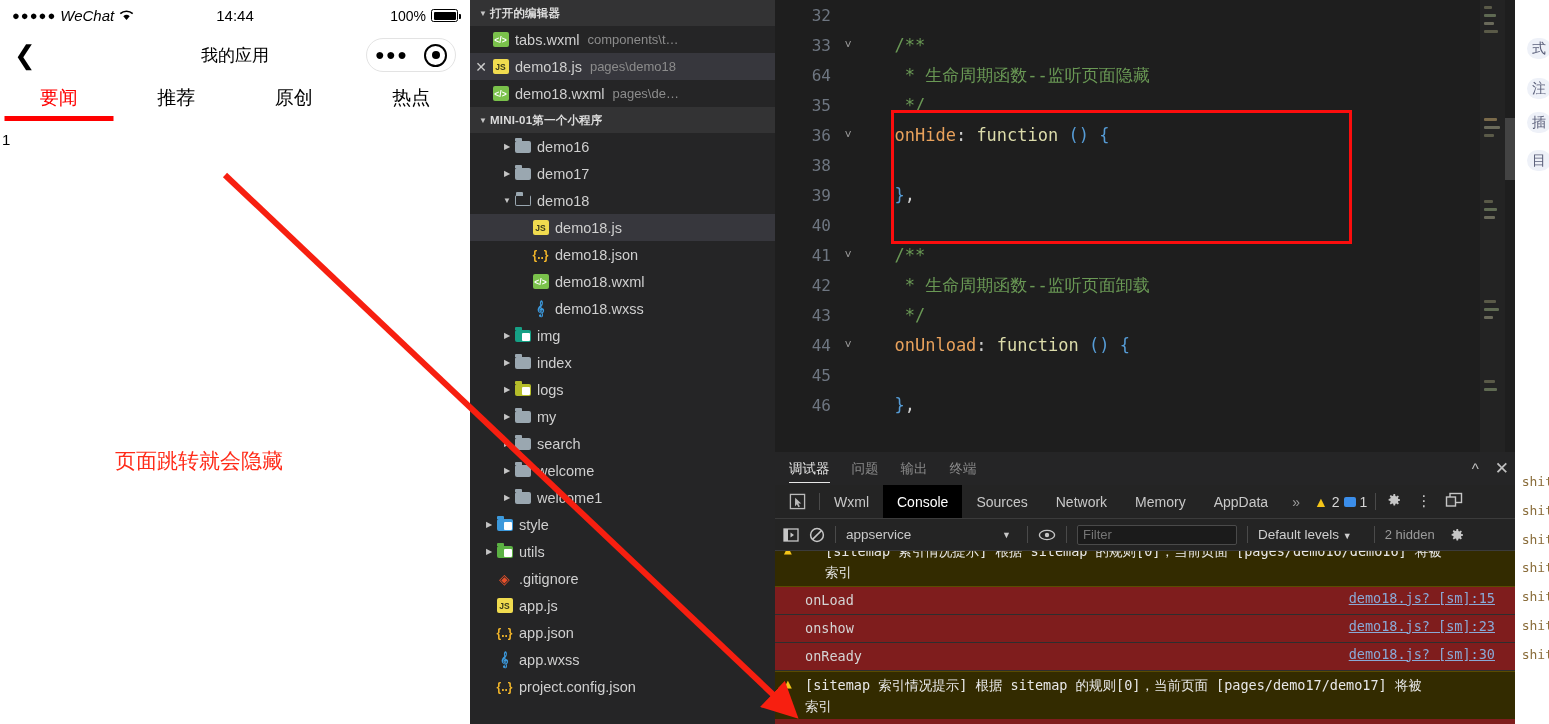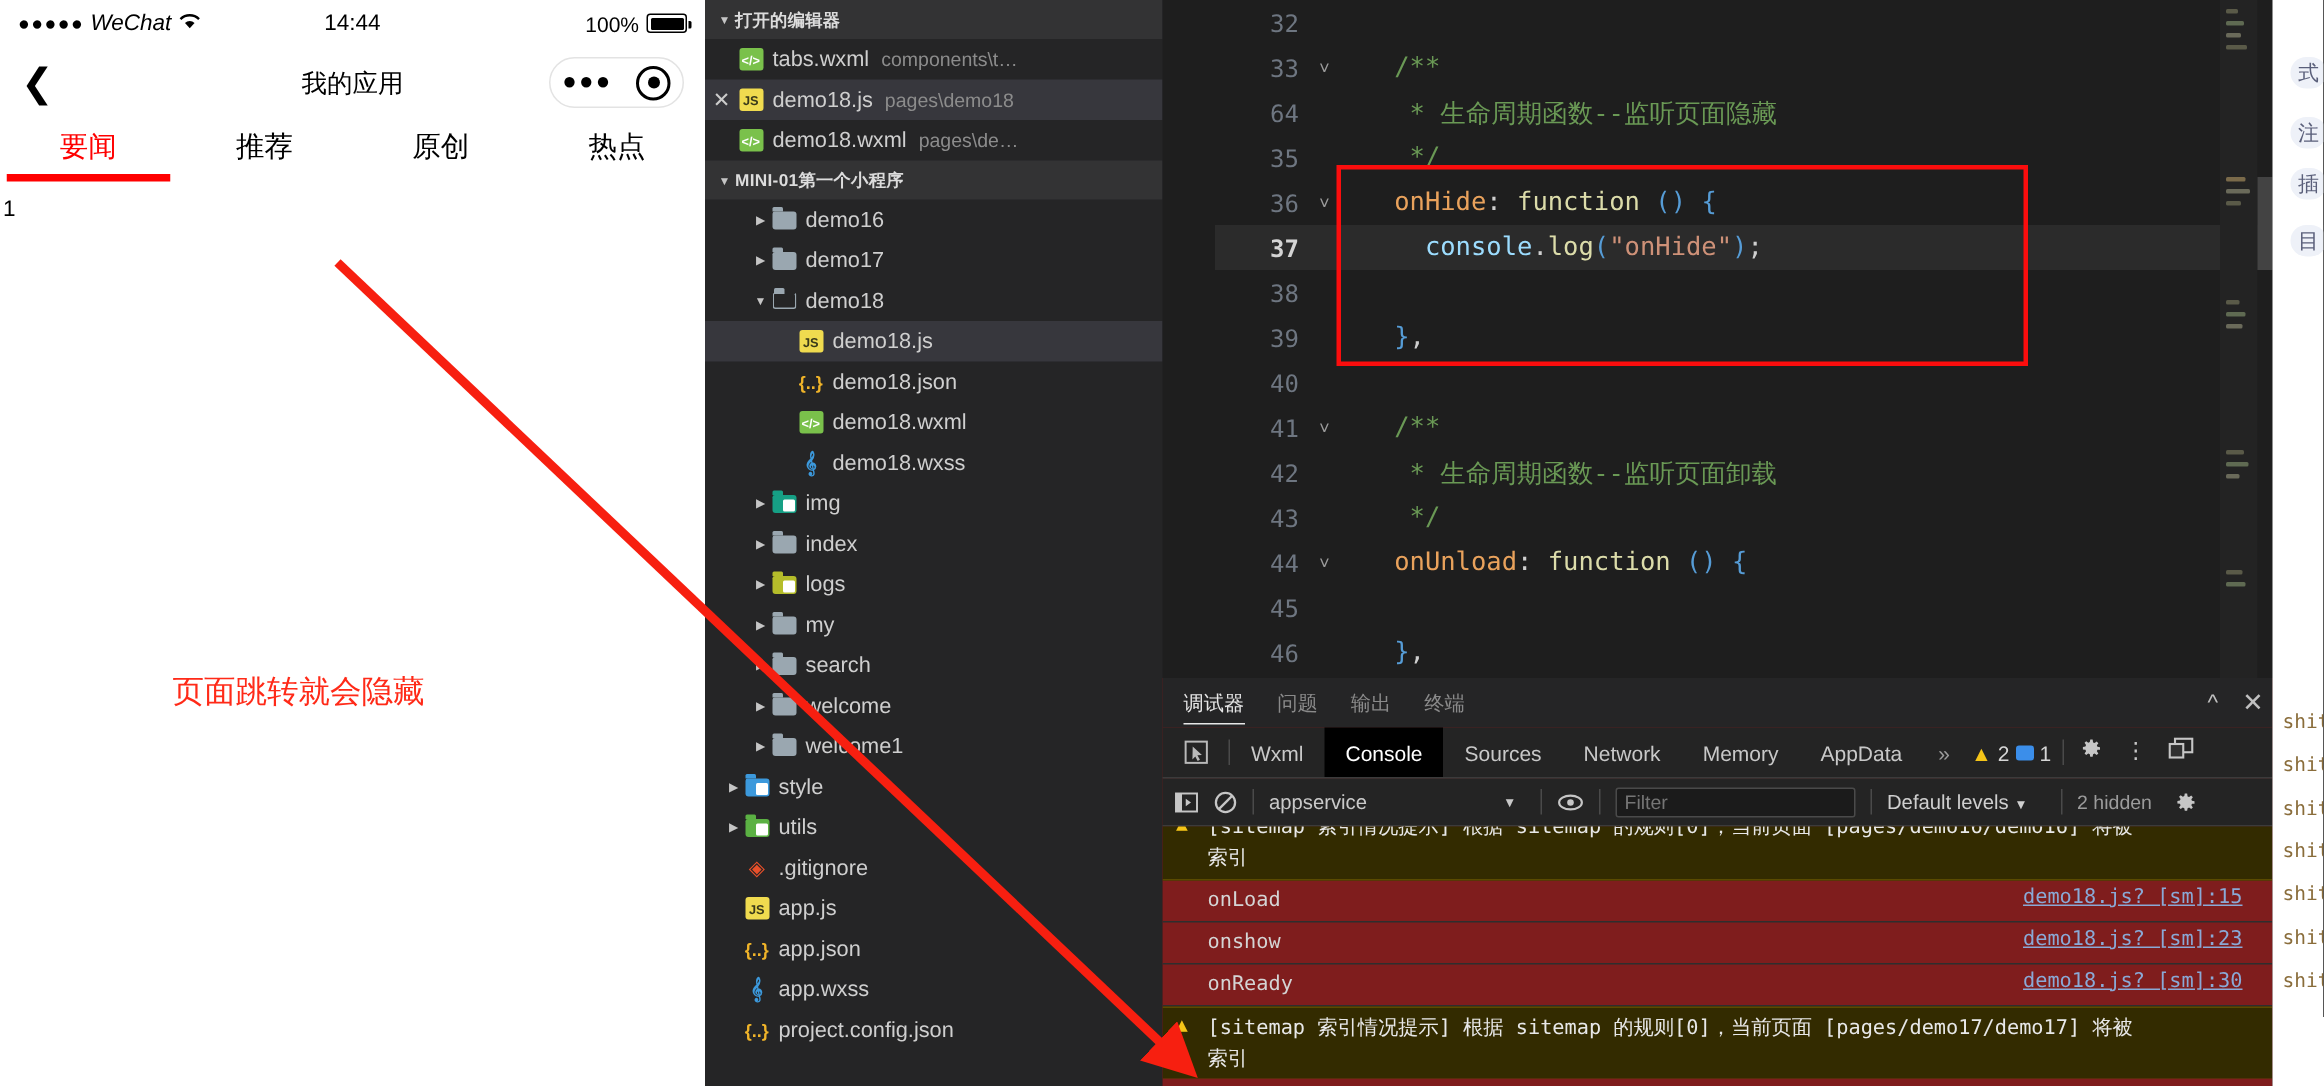--- a/index.html
+++ b/index.html
@@ -86,21 +86,21 @@
   .folder.logs{background:#b5bd2a;}
   .folder.logs::before{background:#b5bd2a;}
   .folder.style{background:#3c99dc;}
   .folder.style::before{background:#3c99dc;}
   .folder.utils{background:#5bb143;}
   .folder.utils::before{background:#5bb143;}
   .fdot{position:absolute;right:1px;bottom:1px;width:8px;height:8px;background:#fff;border-radius:1px;}
   .gitico{color:#e8502a;font-size:14px;font-weight:bold;}
 
   
-  .editor{position:absolute;left:810px;top:0;width:740px;height:452px;background:#1e1e1e;overflow:hidden;}
+  .editor{position:absolute;left:775px;top:0;width:740px;height:452px;background:#1e1e1e;overflow:hidden;}
   .code-line{height:30px;display:flex;align-items:center;font-family:"DejaVu Sans Mono","Liberation Mono",monospace;font-size:17px;}
   .code-line.hl{background:#2b2b2b;}
   .lnum{width:56px;text-align:right;padding-right:5px;color:#6e7681;font-size:16px;flex:0 0 auto;font-family:"DejaVu Sans Mono",monospace;}
   .lnum.cur{color:#d4d4d4;font-weight:bold;}
   .chev{width:24px;text-align:center;color:#9b9b9b;font-size:12px;flex:0 0 auto;}
   .ctext{padding-left:14px;white-space:pre;}
   .c-comment{color:#6A9955;}
   .c-key{color:#dcdcaa;}
   .c-prop{color:#e9a25c;text-align:right;}
   .c-punc{color:#cfcfcf;}
@@ -445,25 +445,20 @@
         </div>
         <div class="code-line">
           <span class="lnum">35</span>
           <span class="chev"></span>
           <span class="ctext"><span class="c-comment">   */</span></span>
         </div>
         <div class="code-line">
           <span class="lnum">36</span>
           <span class="chev">˅</span>
           <span class="ctext"><span class="c-prop">  onHide</span><span class="c-punc">: </span><span class="c-key">function</span><span class="c-punc"> </span><span class="c-paren">()</span><span class="c-punc"> </span><span class="c-paren">{</span></span>
-        </div>
-        <div class="code-line hl">
-          <span class="lnum cur">37</span>
-          <span class="chev"></span>
-          <span class="ctext"><span class="c-obj">    console</span><span class="c-punc">.</span><span class="c-method">log</span><span class="c-paren">(</span><span class="c-str">"onHide"</span><span class="c-paren">)</span><span class="c-punc">;</span></span>
         </div>
         <div class="code-line">
           <span class="lnum">38</span>
           <span class="chev"></span>
           <span class="ctext"></span>
         </div>
         <div class="code-line">
           <span class="lnum">39</span>
           <span class="chev"></span>
           <span class="ctext"><span class="c-paren">  }</span><span class="c-punc">,</span></span>
@@ -634,21 +629,21 @@
       <span class="dt-sep" style="margin-left:12px;"></span>
       <span class="hidden-n">2 hidden</span>
       <span class="flt-ico" style="margin-left:4px;">
         <svg width="16" height="16" viewBox="0 0 16 16">
             <path d="M8 5.2a2.8 2.8 0 100 5.6 2.8 2.8 0 000-5.6zm6 3.6v-1.6l-1.7-.3-.4-1 1-1.4-1.1-1.1-1.4 1-1-.4L9.1 2H7.5l-.3 1.7-1 .4-1.4-1-1.1 1.1 1 1.4-.4 1L2.6 7v1.6l1.7.3.4 1-1 1.4 1.1 1.1 1.4-1 1 .4.3 1.7h1.6l.3-1.7 1-.4 1.4 1 1.1-1.1-1-1.4.4-1z" fill="#c6c6c6"></path>
           </svg>
       </span>
     </div>
 
     <div class="console-list" id="console-list">
-        <div class="c-row warn" style="margin-top: -14px;">
+        <div class="c-row warn" style="margin-top: -14px; gap: 20px;">
           <span class="c-ic">▲</span>
           <span class="c-msg">[sitemap 索引情况提示] 根据 sitemap 的规则[0]，当前页面 [pages/demo16/demo16] 将被
 索引</span>
         </div>
         <div class="c-row">
           <span class="c-ic"></span>
           <span class="c-msg">onLoad</span>
           <span class="c-src">demo18.js? [sm]:15</span>
         </div>
         <div class="c-row">

